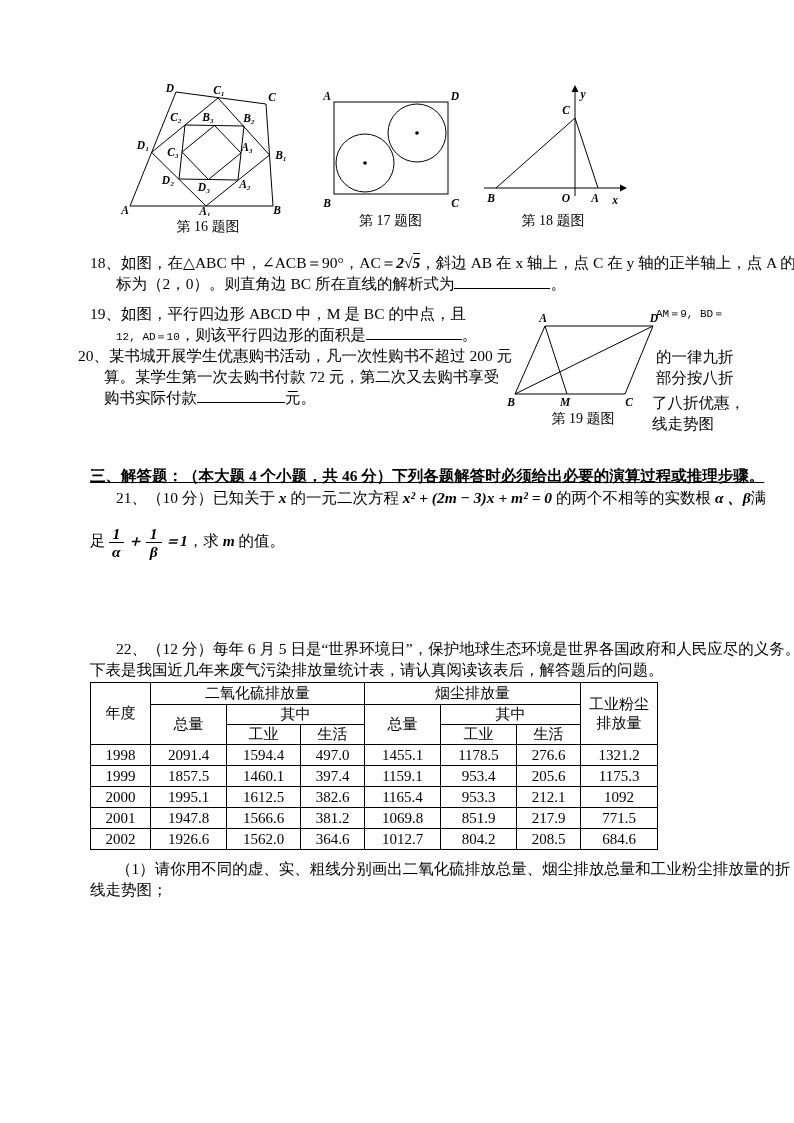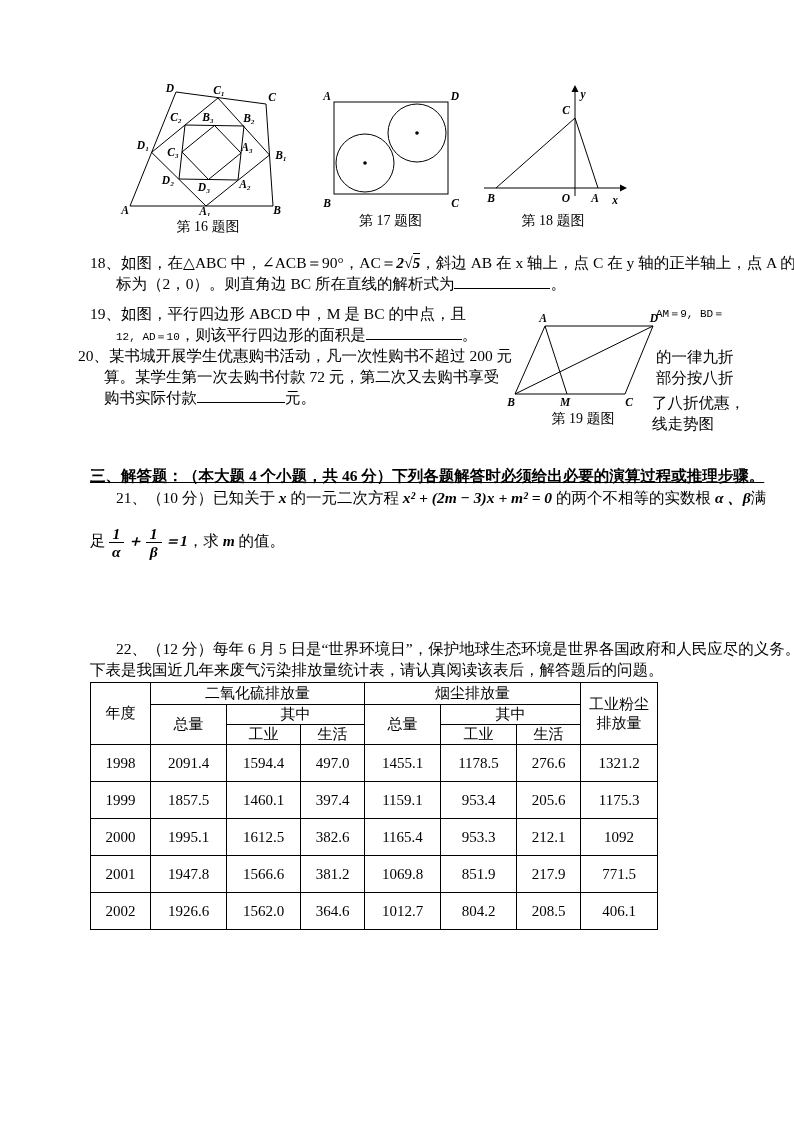--- a/index.html
+++ b/index.html
@@ -23,21 +23,21 @@
   svg { display:block; }
   .fl { font-family:"Liberation Serif","DejaVu Serif",serif; font-weight:bold; font-style:italic; font-size:11.5px; }
   .frl { line-height:38px; }
   .frac { display:inline-block; vertical-align:middle; text-align:center; margin:0 3px; }
   .frac .fn { display:block; border-bottom:1.5px solid #000; padding:0 4px; line-height:17px; }
   .frac .fd { display:block; line-height:17px; }
   table.em { border-collapse:collapse; table-layout:fixed; width:567px; font-size:15px; text-align:center; }
   table.em th, table.em td { border:1px solid #000; font-weight:normal; padding:0 2px; vertical-align:middle; }
   table.em tr.hr1 th { height:22px; }
   table.em tr.hr2 th, table.em tr.hr3 th { height:20px; }
-  table.em tbody td { height:37px; }
+  table.em tbody td { height:21px; }
 </style>
 </head>
 <body>
 
 <div class="page">
 
   <div class="abs" style="left:118px; top:84px; width:180px;">
     <svg width="180" height="132" viewBox="0 0 180 132">
       <g fill="none" stroke="#000" stroke-width="1">
         <polygon points="12,122 155,122 148,20 58,8"></polygon>
@@ -252,20 +252,24 @@
           <td>771.5</td>
         </tr>
         <tr>
           <td>2002</td>
           <td>1926.6</td>
           <td>1562.0</td>
           <td>364.6</td>
           <td>1012.7</td>
           <td>804.2</td>
           <td>208.5</td>
-          <td>406.1</td>
+          <td>684.6</td>
         </tr>
       </tbody>
     </table>
   </div>
 
+  <div class="abs" style="left:90px; top:858px;">
+    <div class="ln indent"><span>（1）请你用不同的虚、实、粗线分别画出二氧化硫排放总量、烟尘排放总量和工业粉尘排放量的折</span></div>
+    <div class="ln"><span>线走势图；</span></div>
+  </div>
 
 </div>
 
 </body></html>

